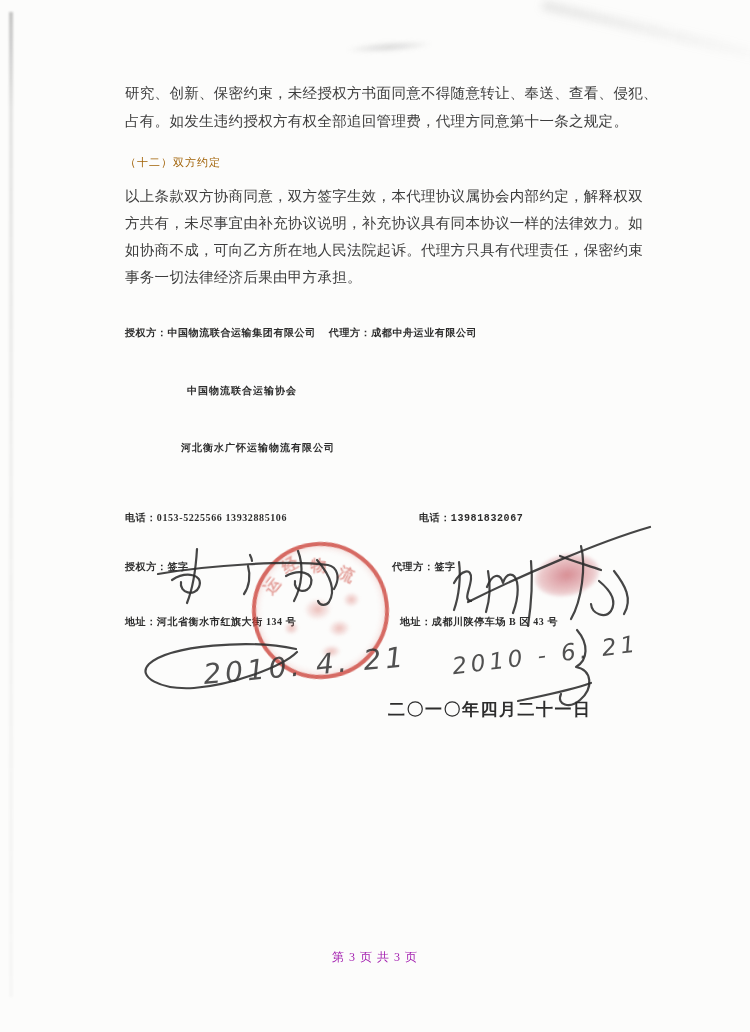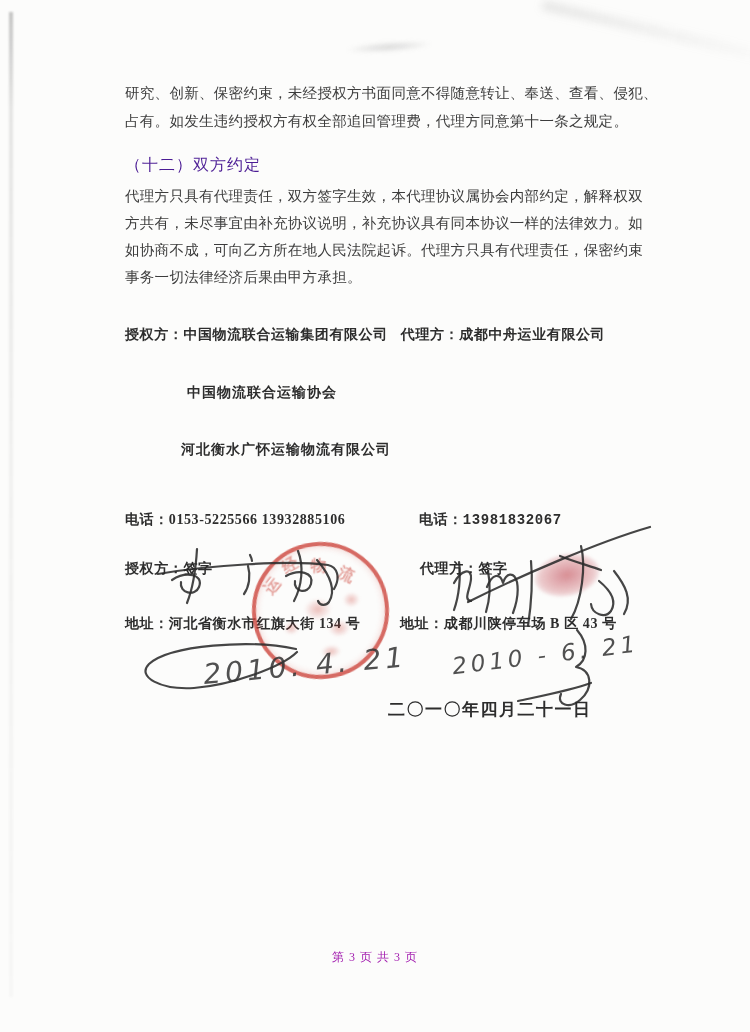--- a/index.html
+++ b/index.html
@@ -33,36 +33,36 @@
     transform: rotate(13deg); filter: blur(4px);
   }
 
   
   .line { white-space: nowrap; }
   .para {
     position: absolute; left: 125px; width: 525px;
     font-size: 14.5px; line-height: 28px; letter-spacing: 0.3px; color: #3c3c3c;
   }
   .para1 { top: 79px; }
-  .heading { position: absolute; left: 125px; top: 155px; font-size: 16px; letter-spacing: 1px; color: #4c1d95; font-family: Liberation Serif, serif; }
+  .heading { position: absolute; left: 125px; top: 155px; font-size: 11px; letter-spacing: 1px; color: #a16207; font-family: Liberation Serif, serif; }
   .para2 { top: 183px; line-height: 27px; }
 
   .bold-row {
-    position: absolute; font-size: 14px; font-weight: 600;
+    position: absolute; font-size: 10px; font-weight: 600;
     color: #2d2d2d; letter-spacing: 0.6px; white-space: nowrap;
   }
   .parties-row { left: 125px; top: 326px; }
   .parties-row .gap { display: inline-block; width: 13px; }
   .org1 { left: 181px; top: 384px; letter-spacing: 1px; margin-left: 6px; }
   .org2 { left: 181px; top: 441px; letter-spacing: 1px; }
 
   .r-phone-left { left: 125px; top: 511px; }
   .r-phone-right { left: 419px; top: 511px; font-family: Liberation Mono, monospace; }
   .r-sign-left { left: 125px; top: 560px; }
-  .r-sign-right { left: 420px; top: 560px; }
+  .r-sign-right { left: 392px; top: 560px; }
   .r-addr-left { left: 125px; top: 615px; }
   .r-addr-right { left: 400px; top: 615px; }
   .printed-date { left: 388px; top: 666px; font-size: 17px; letter-spacing: 1.5px; margin-top: 32px; }
 
   .footer {
     position: absolute; left: 0; right: 0; top: 949px; text-align: center;
     font-size: 12px; color: #a21caf; letter-spacing: 1px;
   }
 
   
@@ -105,21 +105,21 @@
   <div class="fold-shadow"></div>
 
   <div class="para para1">
     <div class="line">研究、创新、保密约束，未经授权方书面同意不得随意转让、奉送、查看、侵犯、</div>
     <div class="line">占有。如发生违约授权方有权全部追回管理费，代理方同意第十一条之规定。</div>
   </div>
 
   <div class="heading">（十二）双方约定</div>
 
   <div class="para para2">
-    <div class="line">代理方只具有代理责任，双方签字生效，本代理协议属协会内部约定，解释权双</div>
+    <div class="line">以上条款双方协商同意，双方签字生效，本代理协议属协会内部约定，解释权双</div>
     <div class="line">方共有，未尽事宜由补充协议说明，补充协议具有同本协议一样的法律效力。如</div>
     <div class="line">如协商不成，可向乙方所在地人民法院起诉。代理方只具有代理责任，保密约束</div>
     <div class="line">事务一切法律经济后果由甲方承担。</div>
   </div>
 
   <div class="bold-row parties-row">
     <span>授权方：</span><span>中国物流联合运输集团有限公司</span><span class="gap"></span><span>代理方：</span><span>成都中舟运业有限公司</span>
   </div>
 
   <div class="bold-row org1">中国物流联合运输协会</div>

